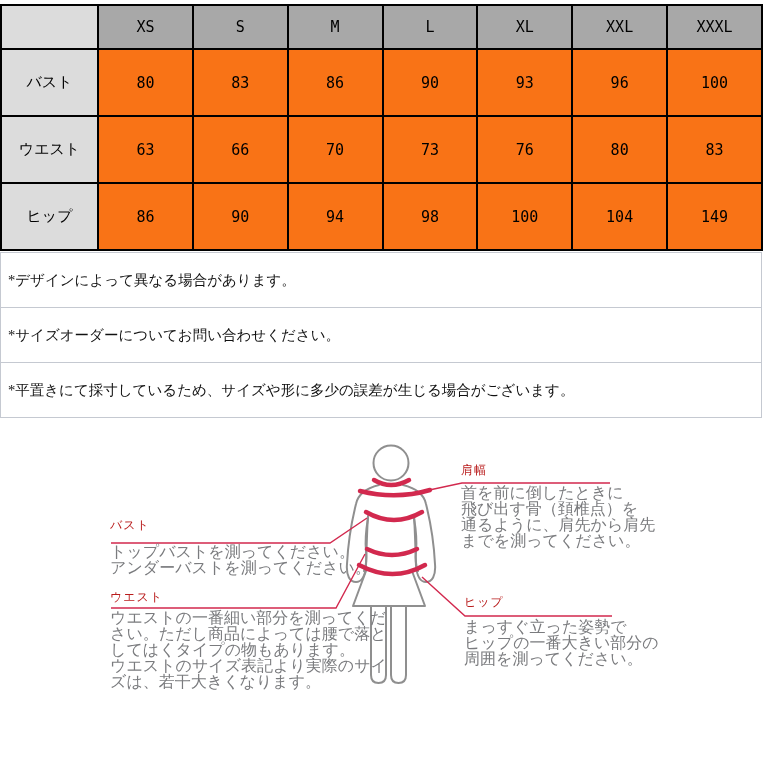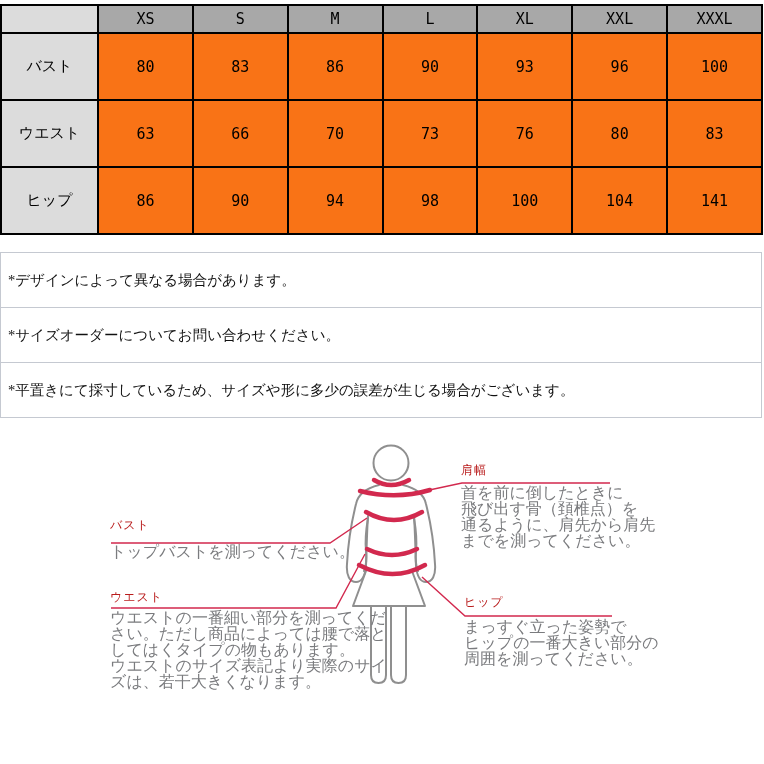--- a/index.html
+++ b/index.html
@@ -12,21 +12,21 @@
   table.size-table{
     width:763px;border-collapse:collapse;table-layout:fixed;
     font-family:"DejaVu Sans Mono","DejaVu Sans",sans-serif;
     font-size:15px;color:#000;
   }
   table.size-table col.c0{width:97px;}
   table.size-table th,table.size-table td{
     border:2px solid #000;text-align:center;vertical-align:middle;
     padding:0;font-weight:normal;
   }
-  table.size-table thead tr{height:28px;}
+  table.size-table thead tr{height:44px;}
   table.size-table tbody tr{height:67px;}
   th.size-head{background:#a8a8a8;}
   th.corner,th.row-label{background:#dcdcdc;}
   td.val{background:#f97316;}
   
   .notes{
     position:absolute;top:252px;left:0;width:762px;box-sizing:border-box;
     border-top:1px solid #c5c9d1;border-left:1px solid #c5c9d1;border-right:1px solid #c5c9d1;
     font-family:Liberation Serif, serif;
   }
@@ -94,21 +94,21 @@
         <td class="val">83</td>
       </tr>
       <tr>
         <th class="row-label">ヒップ</th>
         <td class="val">86</td>
         <td class="val">90</td>
         <td class="val">94</td>
         <td class="val">98</td>
         <td class="val">100</td>
         <td class="val">104</td>
-        <td class="val">141</td>
+        <td class="val">149</td>
       </tr>
     </tbody>
   </table>
 </div>
 
 <div class="notes">
   <div class="note-row">*デザインによって異なる場合があります。</div>
   <div class="note-row">*サイズオーダーについてお問い合わせください。</div>
   <div class="note-row">*平置きにて採寸しているため、サイズや形に多少の誤差が生じる場合がございます。</div>
 </div>
@@ -148,20 +148,21 @@
   <div class="gtext" style="left:461px;top:55px">
     <div>首を前に倒したときに</div>
     <div>飛び出す骨（頚椎点）を</div>
     <div>通るように、肩先から肩先</div>
     <div>までを測ってください。</div>
   </div>
 
   <div class="glabel" style="left:110px;top:87px">バスト</div>
   <div class="gtext" style="left:110px;top:114px">
     <div>トップバストを測ってください。</div>
+    <div>アンダーバストを測ってください。</div>
   </div>
 
   <div class="glabel" style="left:110px;top:159px">ウエスト</div>
   <div class="gtext" style="left:110px;top:180px">
     <div>ウエストの一番細い部分を測ってくだ</div>
     <div>さい。ただし商品によっては腰で落と</div>
     <div>してはくタイプの物もあります。</div>
     <div>ウエストのサイズ表記より実際のサイ</div>
     <div>ズは、若干大きくなります。</div>
   </div>

